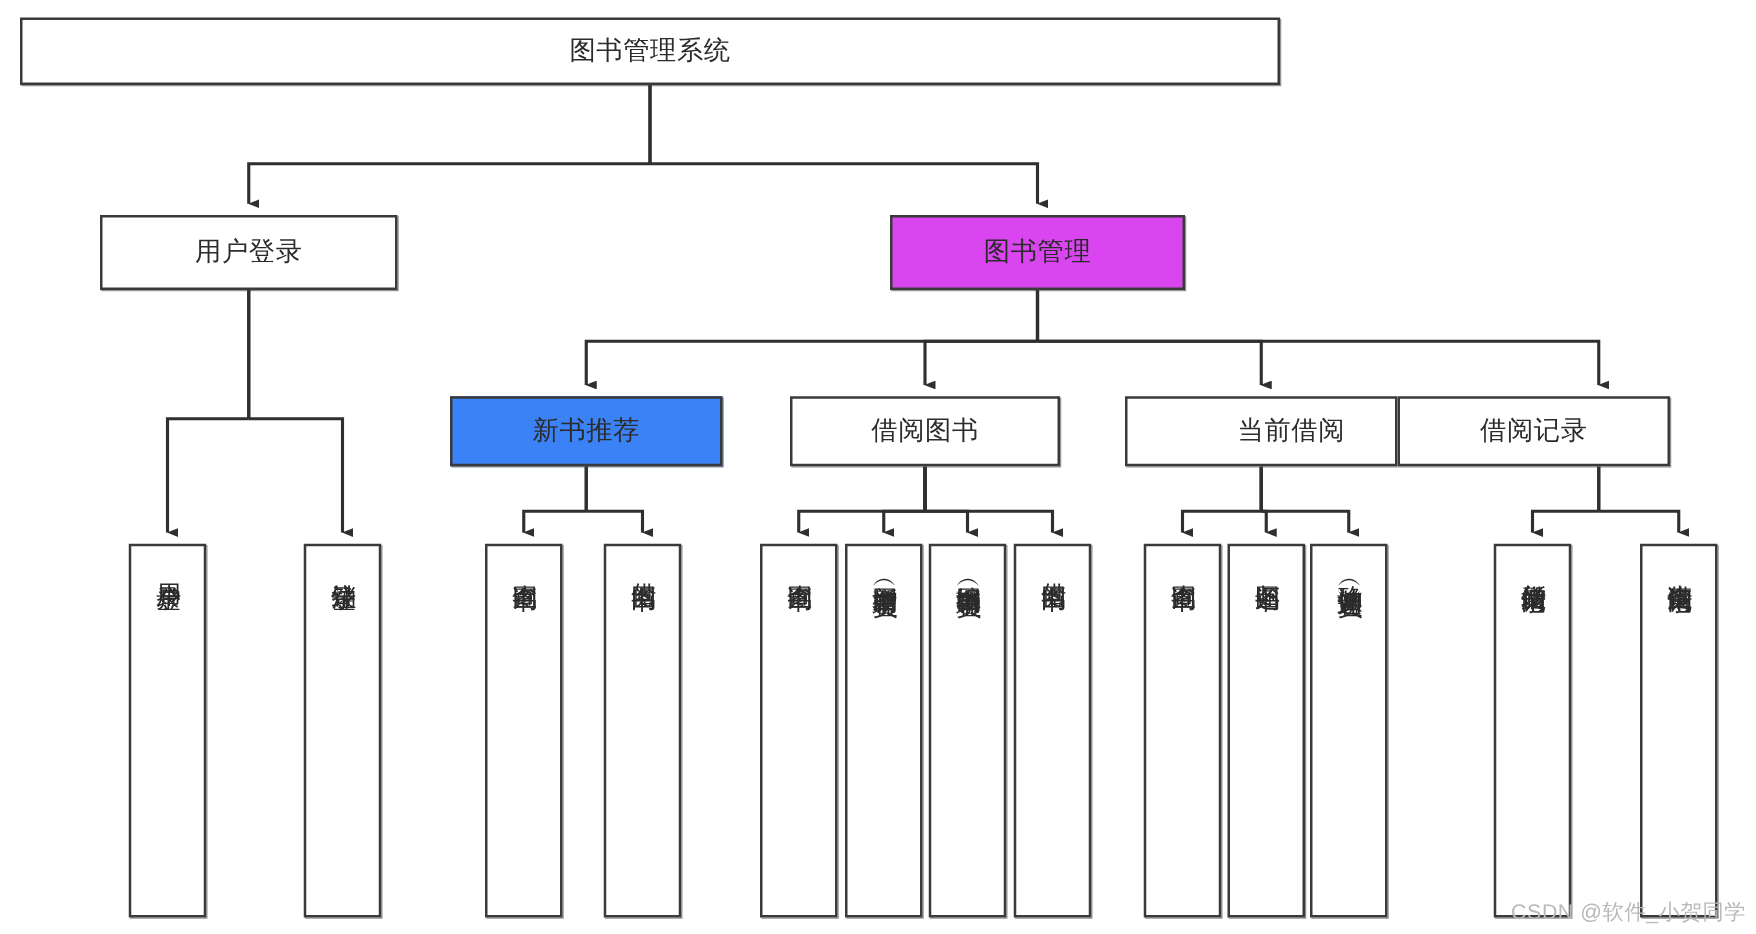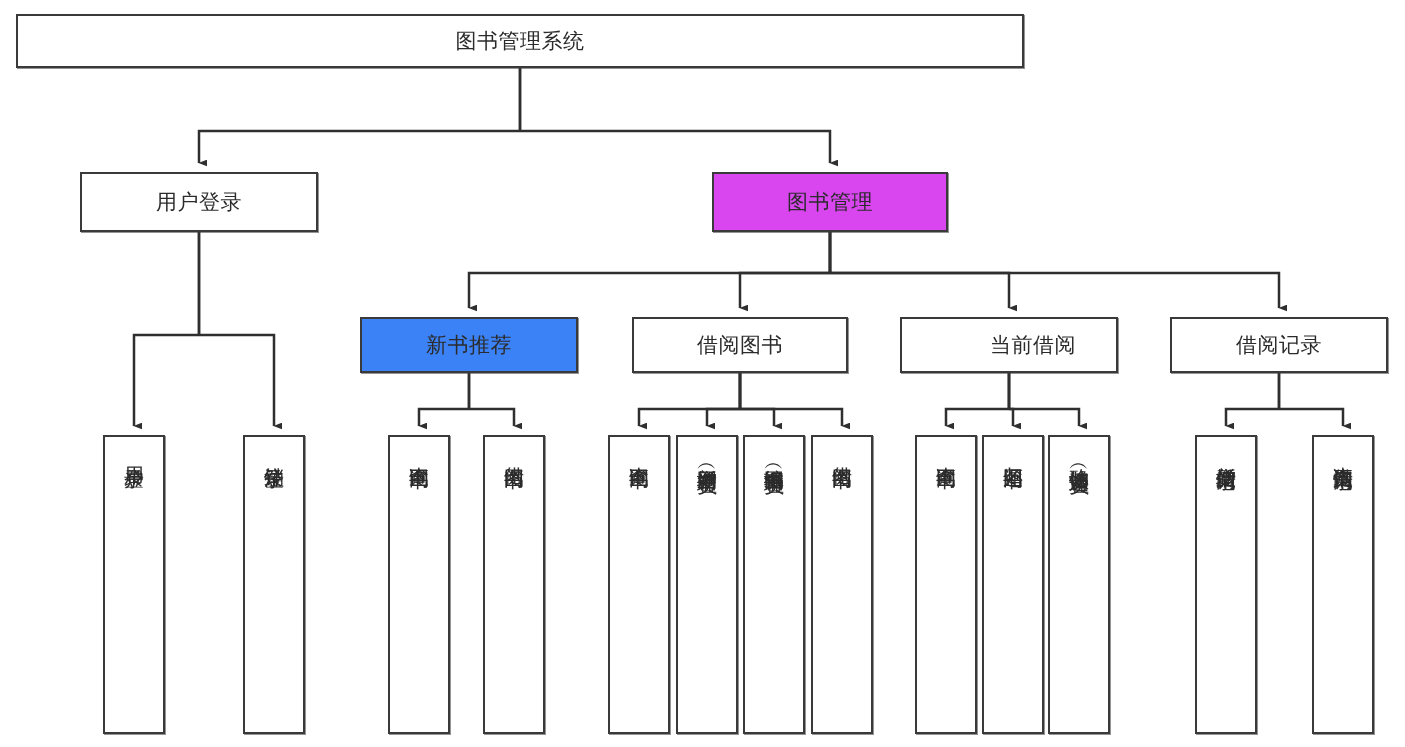--- a/index.html
+++ b/index.html
@@ -168,21 +168,21 @@
       </div>
       <div class="node horiz" style="left: 360px; top: 317px; width: 218px; height: 56px; border-color: rgb(58, 58, 58); background: #3b82f6;">
         <span style="color: rgb(43, 43, 43);">新书推荐</span>
       </div>
       <div class="node horiz" style="left: 632px; top: 317px; width: 216px; height: 56px; border-color: rgb(58, 58, 58); background: rgb(255, 255, 255);">
         <span style="color: rgb(43, 43, 43);">借阅图书</span>
       </div>
       <div class="node horiz" style="left: 900px; top: 317px; width: 218px; height: 56px; border-color: rgb(58, 58, 58); background: rgb(255, 255, 255); padding-left: 48px;">
         <span style="color: rgb(43, 43, 43);">当前借阅</span>
       </div>
-      <div class="node horiz" style="left: 1170px; top: 317px; width: 218px; height: 56px; border-color: rgb(58, 58, 58); background: rgb(255, 255, 255);">
+      <div class="node horiz" style="left: 1118px; top: 317px; width: 218px; height: 56px; border-color: rgb(58, 58, 58); background: rgb(255, 255, 255);">
         <span style="color: rgb(43, 43, 43);">借阅记录</span>
       </div>
       <div class="node vert" style="left: 103px; top: 435px; width: 62px; height: 299px; border-color: rgb(58, 58, 58); background: rgb(255, 255, 255);">
         <span class="vlabel" style="color: rgb(43, 43, 43);">用户登录</span>
       </div>
       <div class="node vert" style="left: 243px; top: 435px; width: 62px; height: 299px; border-color: rgb(58, 58, 58); background: rgb(255, 255, 255);">
         <span class="vlabel" style="color: rgb(43, 43, 43);">注销登录</span>
       </div>
       <div class="node vert" style="left: 388px; top: 435px; width: 62px; height: 299px; border-color: rgb(58, 58, 58); background: rgb(255, 255, 255);">
         <span class="vlabel" style="color: rgb(43, 43, 43);">查询图书</span>
@@ -211,13 +211,14 @@
       <div class="node vert tall" style="left: 1048px; top: 435px; width: 62px; height: 299px; border-color: rgb(58, 58, 58); background: rgb(255, 255, 255);">
         <span class="vlabel" style="color: rgb(43, 43, 43);">确认归还（管理员）</span>
       </div>
       <div class="node vert" style="left: 1195px; top: 435px; width: 62px; height: 299px; border-color: rgb(58, 58, 58); background: rgb(255, 255, 255);">
         <span class="vlabel" style="color: rgb(43, 43, 43);">新增借阅记录</span>
       </div>
       <div class="node vert" style="left: 1312px; top: 435px; width: 62px; height: 299px; border-color: rgb(58, 58, 58); background: rgb(255, 255, 255);">
         <span class="vlabel" style="color: rgb(43, 43, 43);">查询借阅记录</span>
       </div>
     </div>
+  <div id="watermark">CSDN @软件_小贺同学</div>
 </div>
 
 </body></html>

